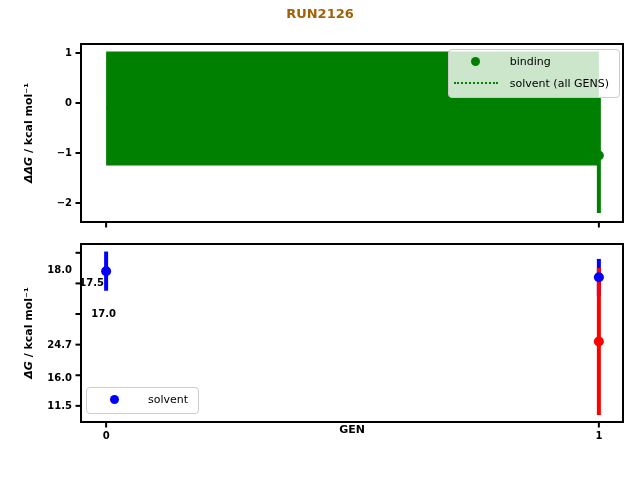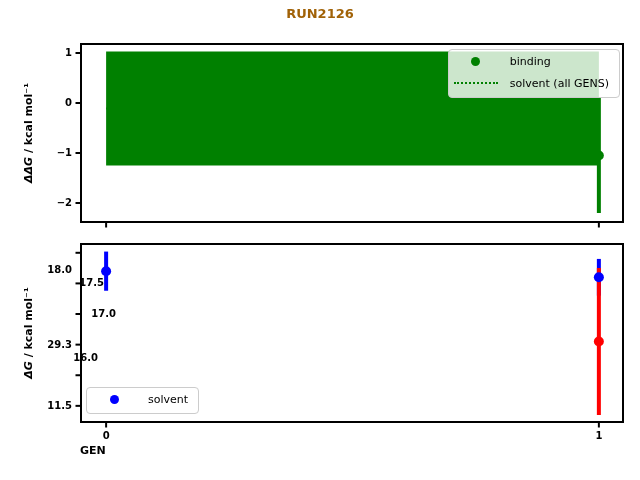--- a/index.html
+++ b/index.html
@@ -15,21 +15,21 @@
   .axes svg { position:absolute; left:0; top:0; overflow:visible; }
   .ax-top    { left:80px; top:43px;  width:544px; height:180px; }
   .ax-bottom { left:80px; top:243px; width:544px; height:180px; }
   .tick-label {
     position:absolute; font-size:10px; font-weight:bold; color:#000;
     line-height:14px; height:14px;
   }
   .ytick { text-align:right; left:0; width:72px; }
   .xtick { text-align:center; width:40px; }
   .axis-label { position:absolute; font-size:11px; font-weight:bold; color:#000; }
-  .xlabel { left:80px; width:544px; top:444px; text-align:left; }
+  .xlabel { left:80px; width:544px; top:423px; text-align:center; }
   .ylabel {
     width:200px; height:16px; text-align:center;
     transform:rotate(-90deg); transform-origin:50% 50%; left:-70px;
   }
   .ylabel-em { font-style:italic; }
   .legend {
     position:absolute; background:rgba(255,255,255,0.8); border:1px solid #cccccc;
     border-radius:4px; padding:0 10px 3px 5px; z-index:5;
   }
   .legend-row { display:flex; align-items:center; height:22px; }
@@ -109,18 +109,18 @@
   <div class="axis-label ylabel" style="top:325px;"><span class="ylabel-em">ΔG</span><span> / kcal mol⁻¹</span></div>
   <div class="axis-label xlabel">GEN</div>
 
 <div class="tick-label ytick" style="top: 46px; width: 72px;">1</div>
     <div class="tick-label ytick" style="top: 96px; width: 72px;">0</div>
     <div class="tick-label ytick" style="top: 146px; width: 72px;">−1</div>
     <div class="tick-label ytick" style="top: 196px; width: 72px;">−2</div>
     <div class="tick-label ytick" style="top: 263px; width: 72px;">18.0</div>
     <div class="tick-label ytick" style="top: 276.408px; width: 72px; padding-left: 32px;">17.5</div>
     <div class="tick-label ytick" style="top: 307.02px; width: 72px; margin-left: 44px;">17.0</div>
-    <div class="tick-label ytick" style="top: 337.633px; width: 72px;">29.3</div>
-    <div class="tick-label ytick" style="top: 351px; width: 72px; margin-left: 26px;">16.0</div>
+    <div class="tick-label ytick" style="top: 337.633px; width: 72px;">24.7</div>
+    <div class="tick-label ytick" style="top: 371px; width: 72px;">16.0</div>
     <div class="tick-label ytick" style="top: 398.857px; width: 72px;">11.5</div>
     <div class="tick-label xtick" style="top: 429px; left: 86.1159px;">0</div>
     <div class="tick-label xtick" style="top: 429px; left: 578.87px;">1</div>
   </div>
 
 </body></html>

